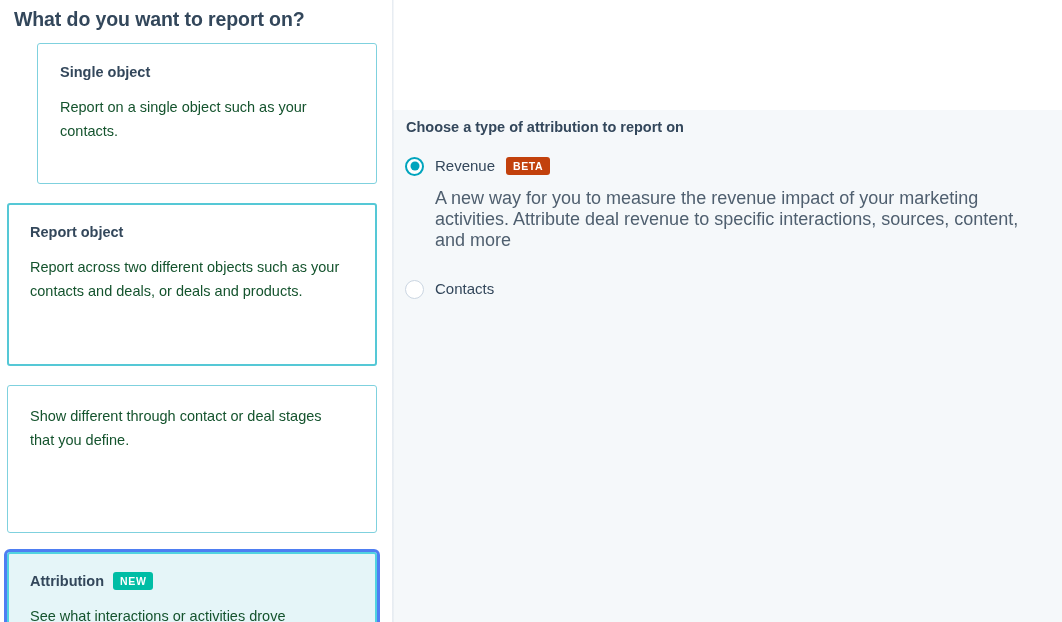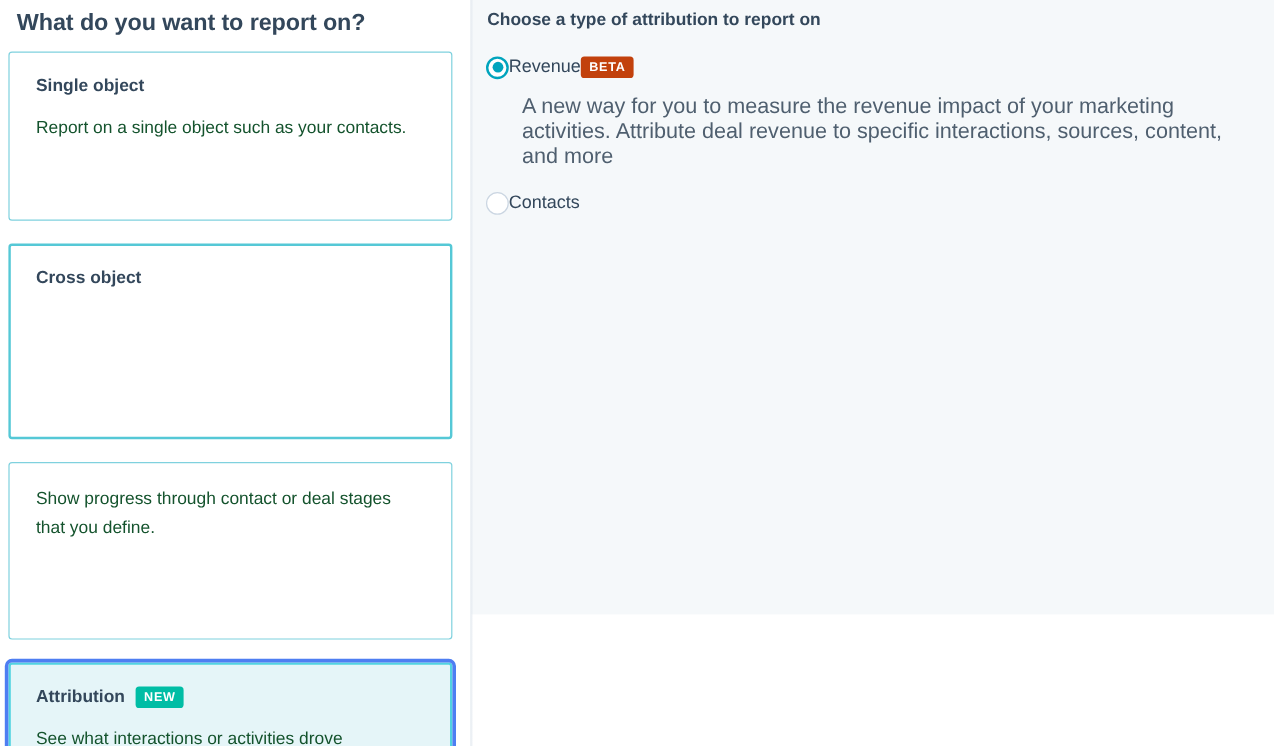--- a/index.html
+++ b/index.html
@@ -1,15 +1,15 @@
 <!DOCTYPE html>
 <html><head>
 <meta charset="utf-8">
 <style>
-  * { box-sizing: border-box; margin: 0; padding: 0; }
+  * { box-sizing: border-box; margin: 0; padding: 0; align-items: flex-end; }
 
   html, body {
     width: 1062px;
     height: 622px;
     overflow: hidden;
     font-family: "Liberation Sans", sans-serif;
     background: #ffffff;
   }
 
   #app {
@@ -95,21 +95,21 @@
     color: #ffffff;
     border-radius: 3px;
     padding: 3px 7px 3px 7px;
     line-height: 12px;
   }
 
   .badge-new { background: #00bda5; }
   .badge-beta { background: #c2410c; }
 
   
-  .card-single   { height: 141px; }
+  .card-single   { height: 141px; margin-left: 30px; }
   .card-cross    { height: 163px; }
   .card-funnels  { height: 148px; }
   .card-attrib   { height: 120px; }
 
   
   .divider {
     position: absolute;
     left: 392px;
     top: 0;
     width: 2px;
@@ -134,20 +134,21 @@
     color: #33475b;
     line-height: 20px;
     padding-left: 1px;
   }
 
   .radio-group { margin-top: 19px; }
 
   .radio-row {
     display: flex;
     align-items: center;
+    gap: 11px;
     cursor: pointer;
   }
 
   .radio {
     position: relative;
     width: 19px;
     height: 19px;
     border-radius: 50%;
     background: #ffffff;
     border: 1px solid #cbd6e2;
@@ -177,21 +178,21 @@
   }
 
   .radio-desc {
     font-size: 18px;
     color: #4f5f6f;
     line-height: 21px;
     margin: 12px 0 0 30px;
     max-width: 600px;
   }
 
-  .radio-row-spaced { margin-top: 18px; }
+  .radio-row-spaced { margin-top: 28px; }
 </style>
 </head>
 <body>
 
 <div id="app">
 
   <div class="left-panel">
 
     <div class="panel-heading">What do you want to report on?</div>
 
@@ -199,26 +200,27 @@
 
       <div class="card card-single">
         <div class="card-title-row">
           <span class="card-title">Single object</span>
         </div>
         <div class="card-desc">Report on a single object such as your contacts.</div>
       </div>
 
       <div class="card card-cross hovered">
         <div class="card-title-row">
-          <span class="card-title">Cross object</span>
+          <span class="card-title">Report object</span>
         </div>
+        <div class="card-desc">Report across two different objects such as your contacts and deals, or deals and products.</div>
       </div>
 
       <div class="card card-funnels">
-        <div class="card-desc">Show progress through contact or deal stages that you define.</div>
+        <div class="card-desc">Show different through contact or deal stages that you define.</div>
       </div>
 
       <div class="card card-attrib selected">
         <div class="card-title-row">
           <span class="card-title">Attribution</span>
           <span class="badge badge-new">NEW</span>
         </div>
         <div class="card-desc">See what interactions or activities drove</div>
       </div>
 

